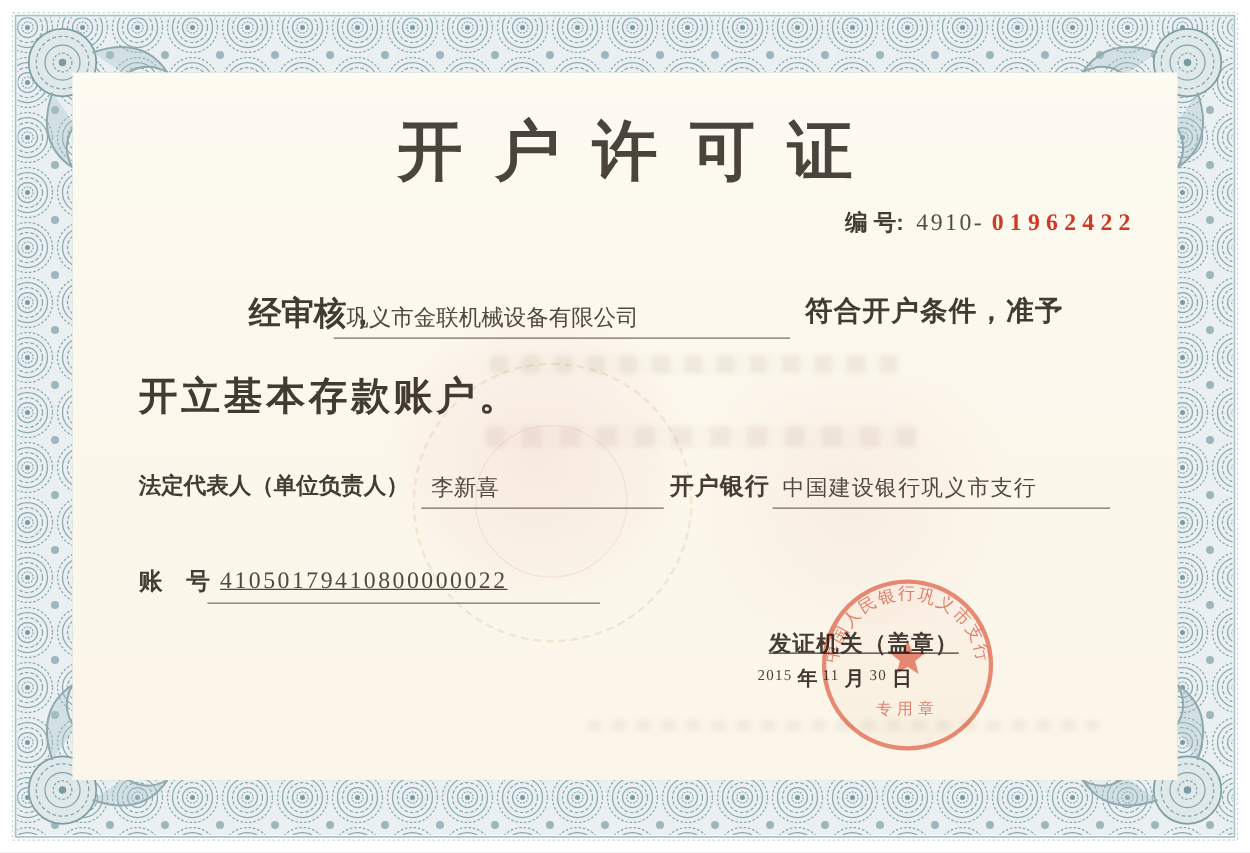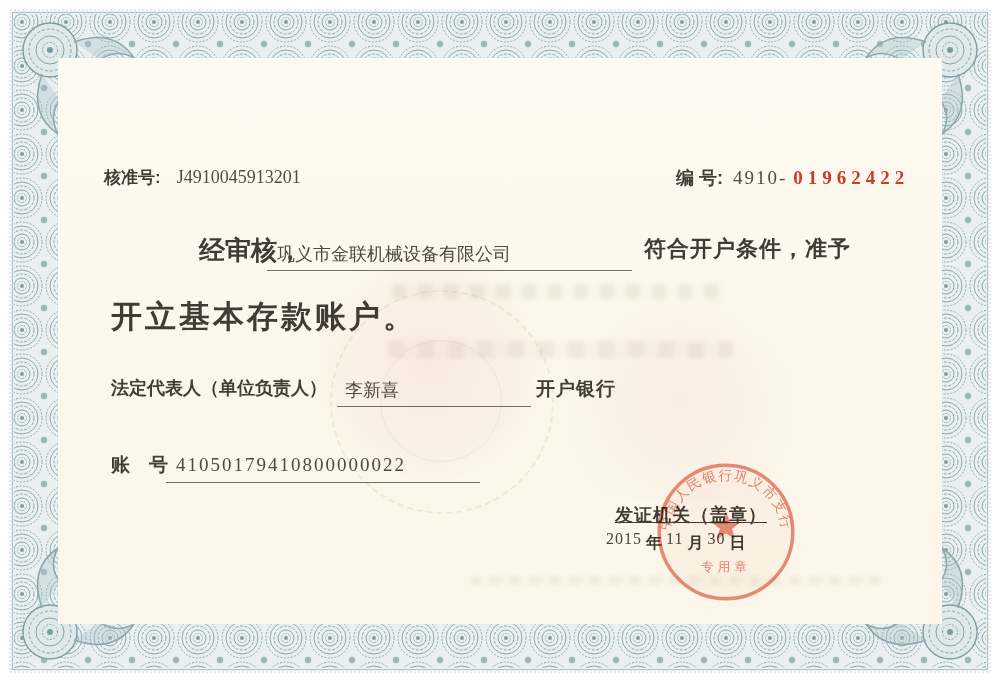--- a/index.html
+++ b/index.html
@@ -53,27 +53,27 @@
   .fill{
     position:absolute;border-bottom:1.2px solid #766e64;box-sizing:border-box;
     font-family:"Liberation Serif","DejaVu Serif",serif;color:#4f4942;
   }
   .fill-company{left:267px;top:241px;width:365px;height:30px;font-size:18px;padding-left:10px;line-height:26px;}
   .rep-label{position:absolute;left:111px;top:376px;font-size:18px;}
   .fill-rep{left:337px;top:378px;width:194px;height:29px;font-size:18px;padding-left:8px;line-height:25px;}
   .bank-label{position:absolute;left:536px;top:376px;font-size:19px;letter-spacing:1px;}
   .fill-bank{left:618px;top:378px;width:270px;height:29px;font-size:17.5px;padding-left:8px;line-height:25px;letter-spacing:1px;}
   .acct-label{position:absolute;left:111px;top:452px;font-size:19px;}
-  .fill-acct{left:166px;top:452px;width:314px;height:31px;font-size:19px;padding-left:10px;line-height:26px;letter-spacing:2px;}
+  .fill-acct{left:166px;top:452px;width:314px;height:31px;font-size:19px;padding-left:10px;line-height:26px;letter-spacing:2px;text-decoration:underline;}
 
   .issuer{position:absolute;left:615px;top:503px;font-size:18px;letter-spacing:1px;text-decoration:underline;}
   .date-line{position:absolute;left:602px;top:533px;font-size:16px;color:#3f3931;font-weight:bold;}
   .date-line .dnum{
     font-family:"Liberation Serif","DejaVu Serif",serif;font-weight:normal;color:#4a443d;
-    position:relative;top:-4px;margin:0 4px;font-size:16px;letter-spacing:1px;
+    position:relative;top:-4px;margin:0 4px;font-size:12px;letter-spacing:1px;
   }
   .seal{position:absolute;left:640px;top:446px;width:172px;height:172px;
     mix-blend-mode:multiply;opacity:.85;pointer-events:none;}
 </style>
 </head>
 <body>
 
 <div class="page">
 
   <svg class="frame-svg" viewBox="0 0 1000 682" aria-hidden="true">
@@ -132,38 +132,37 @@
   <div class="paper"></div>
 
   <div class="wm wm-pink1"></div>
   <div class="wm wm-pink2"></div>
   <div class="wm wm-ring"></div>
   <div class="wm wm-ring2"></div>
   <div class="ghost ghost1"></div>
   <div class="ghost ghost2"></div>
   <div class="ghost ghost3"></div>
 
+  <div class="title">开户许可证</div>
 
-  <div class="approval">
-    <span class="lab">核准号:</span><span class="val">J4910045913201</span>
-  </div>
 
   <div class="serial">
     <span class="lab">编 号:</span><span class="val">4910-</span><span class="rednum">01962422</span>
   </div>
 
   <div class="audit-prefix big">经审核，</div>
   <div class="fill fill-company">巩义市金联机械设备有限公司</div>
   <div class="qualify-suffix big">符合开户条件，准予</div>
 
   <div class="body-line2 big">开立基本存款账户。</div>
 
   <div class="rep-label lab">法定代表人（单位负责人）</div>
   <div class="fill fill-rep">李新喜</div>
   <div class="bank-label lab">开户银行</div>
+  <div class="fill fill-bank">中国建设银行巩义市支行</div>
 
   <div class="acct-label lab">账　号</div>
   <div class="fill fill-acct">41050179410800000022</div>
 
   <div class="issuer lab">发证机关（盖章）</div>
   <div class="date-line">
     <span class="dnum">2015</span><span>年</span><span class="dnum">11</span><span>月</span><span class="dnum">30</span><span>日</span>
   </div>
 
   <svg class="seal" viewBox="0 0 170 170" aria-hidden="true">

